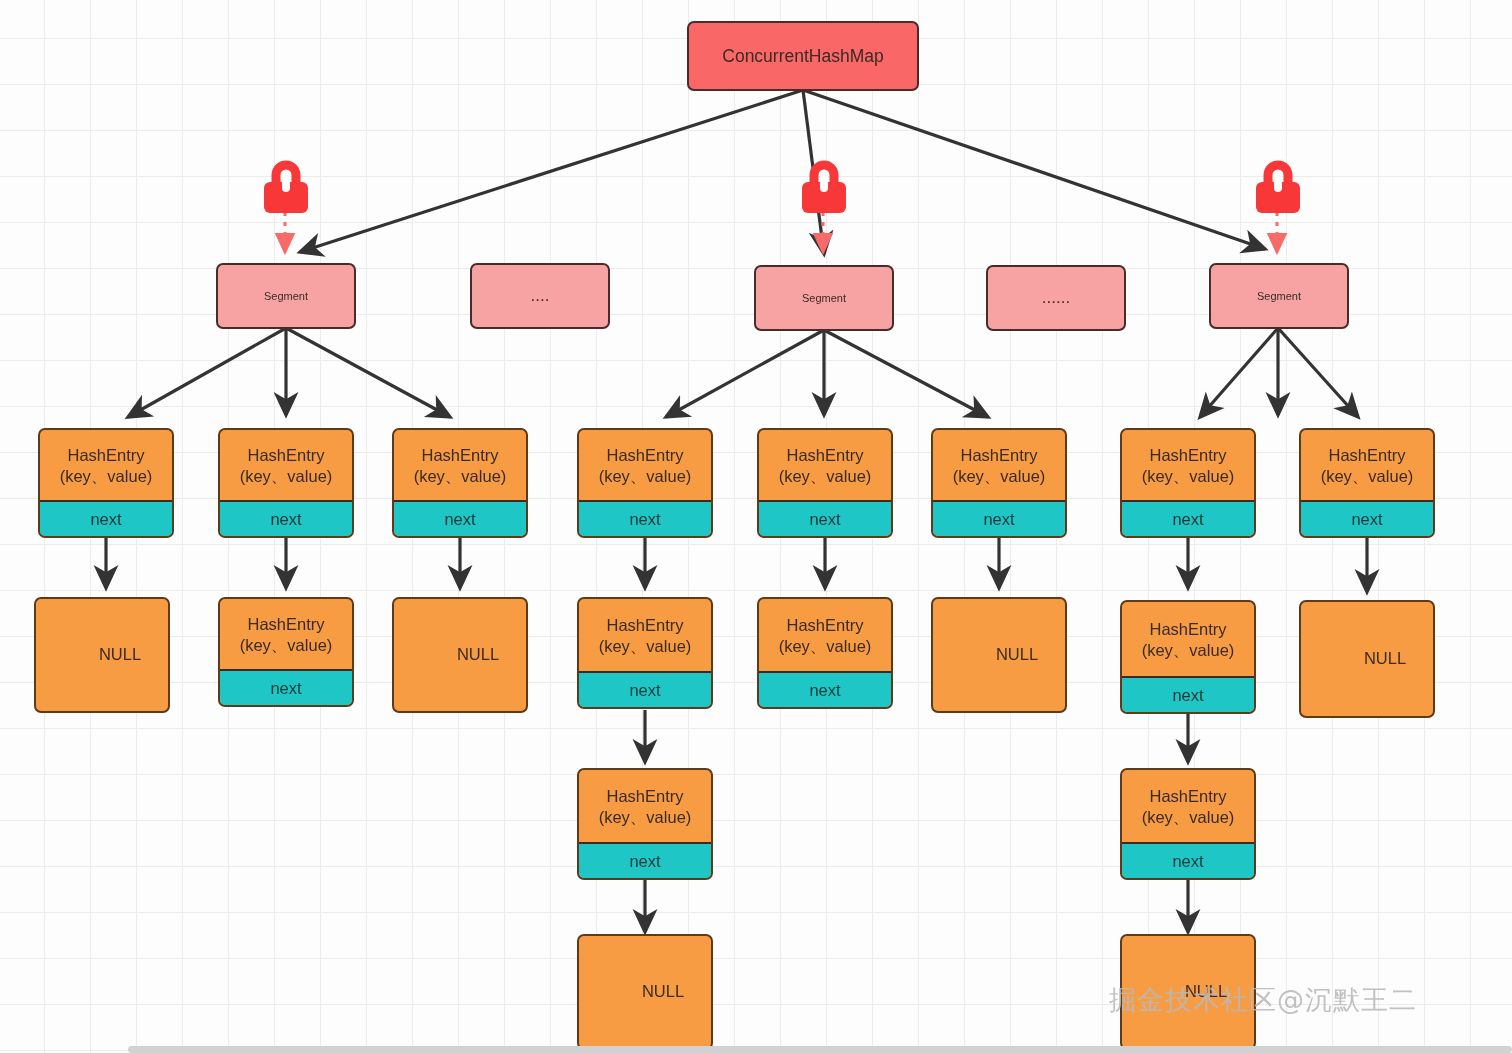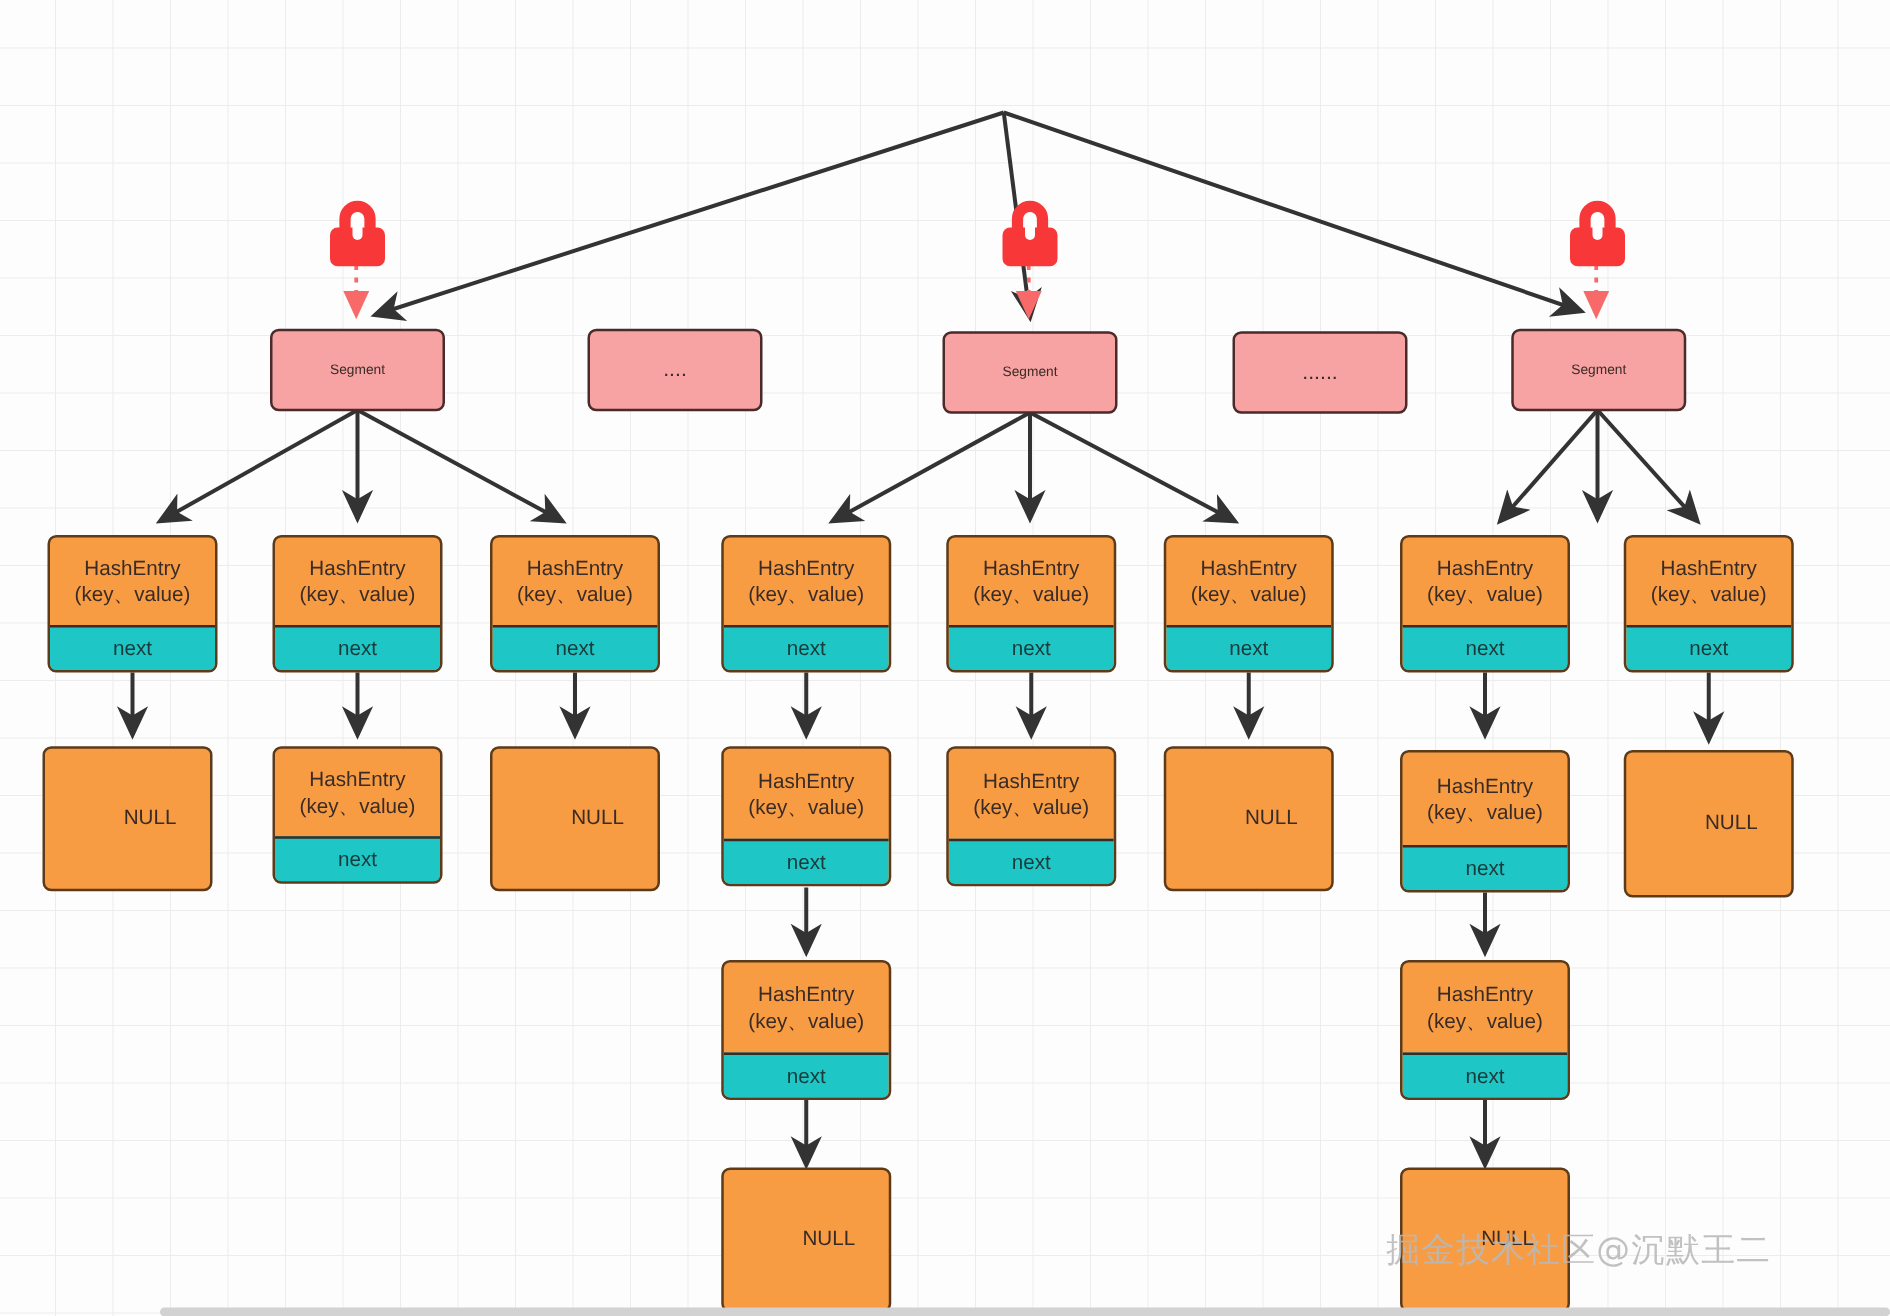--- a/index.html
+++ b/index.html
@@ -165,20 +165,23 @@
     </svg>
   </div>
   <div class="lock" style="left:1250px;top:158px;">
     <svg width="56" height="58" viewBox="0 0 56 58">
       <path d="M18 26 V17 a10 10 0 0 1 20 0 V26" fill="none" stroke="#f83838" stroke-width="9"></path>
       <rect x="6" y="24" width="44" height="31" rx="6" fill="#f83838"></rect>
       <rect x="24" y="12" width="8" height="22" rx="4" fill="#ffffff"></rect>
     </svg>
   </div>
 
+  <div class="node root" style="left:687px;top:21px;width:232px;height:70px;">
+    <div class="ctext">ConcurrentHashMap</div>
+  </div>
 
   <div class="node seg" style="left:216px;top:263px;width:140px;height:66px;">
     <div class="ctext">Segment</div>
   </div>
   <div class="node dots" style="left:470px;top:263px;width:140px;height:66px;">
     <div class="ctext">....</div>
   </div>
   <div class="node seg" style="left:754px;top:265px;width:140px;height:66px;">
     <div class="ctext">Segment</div>
   </div>

